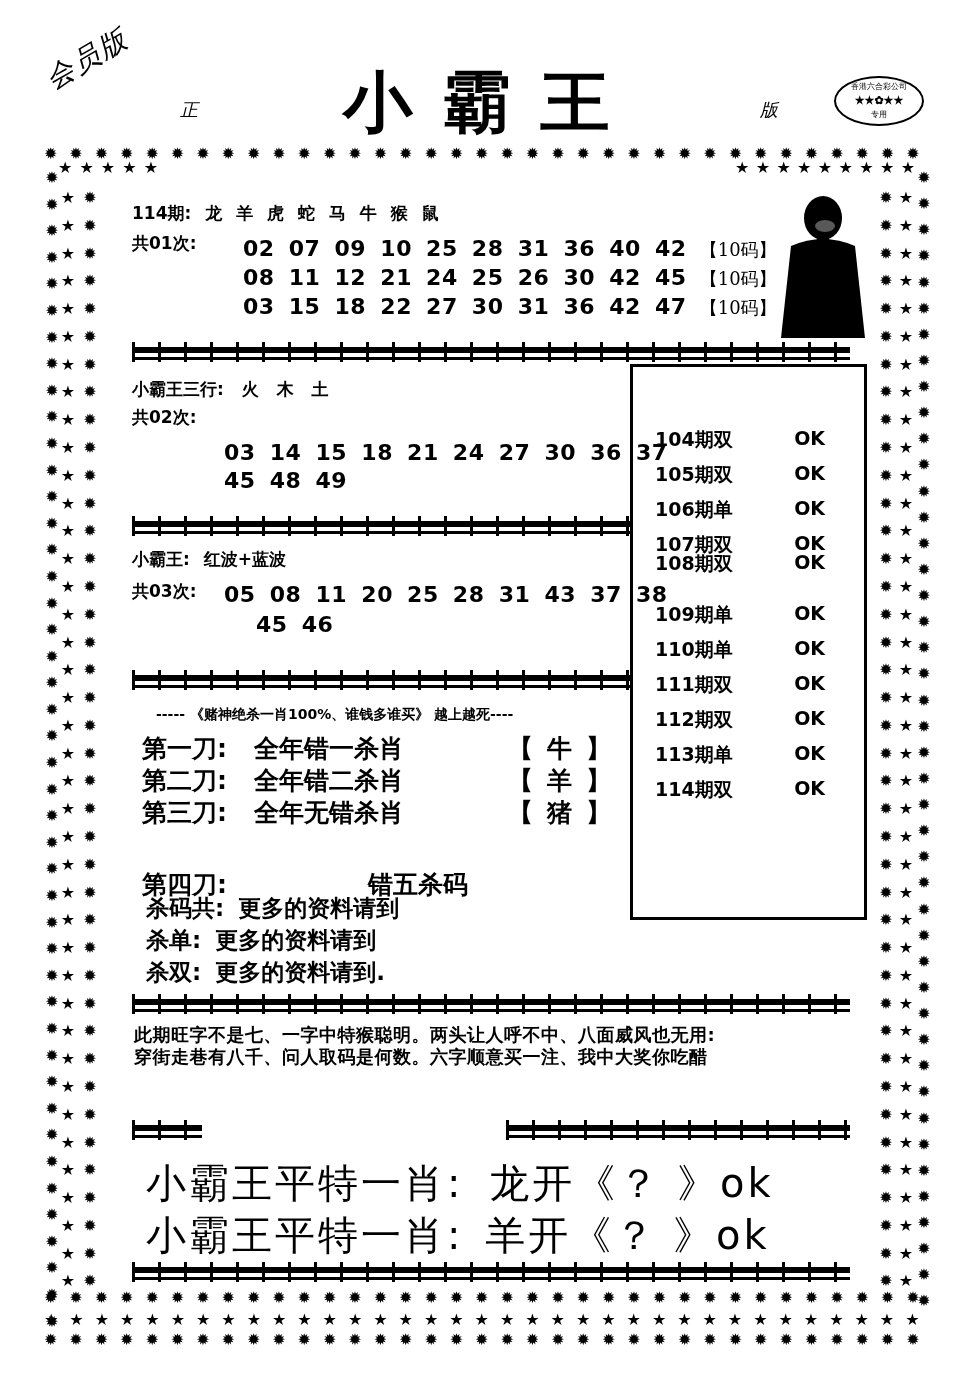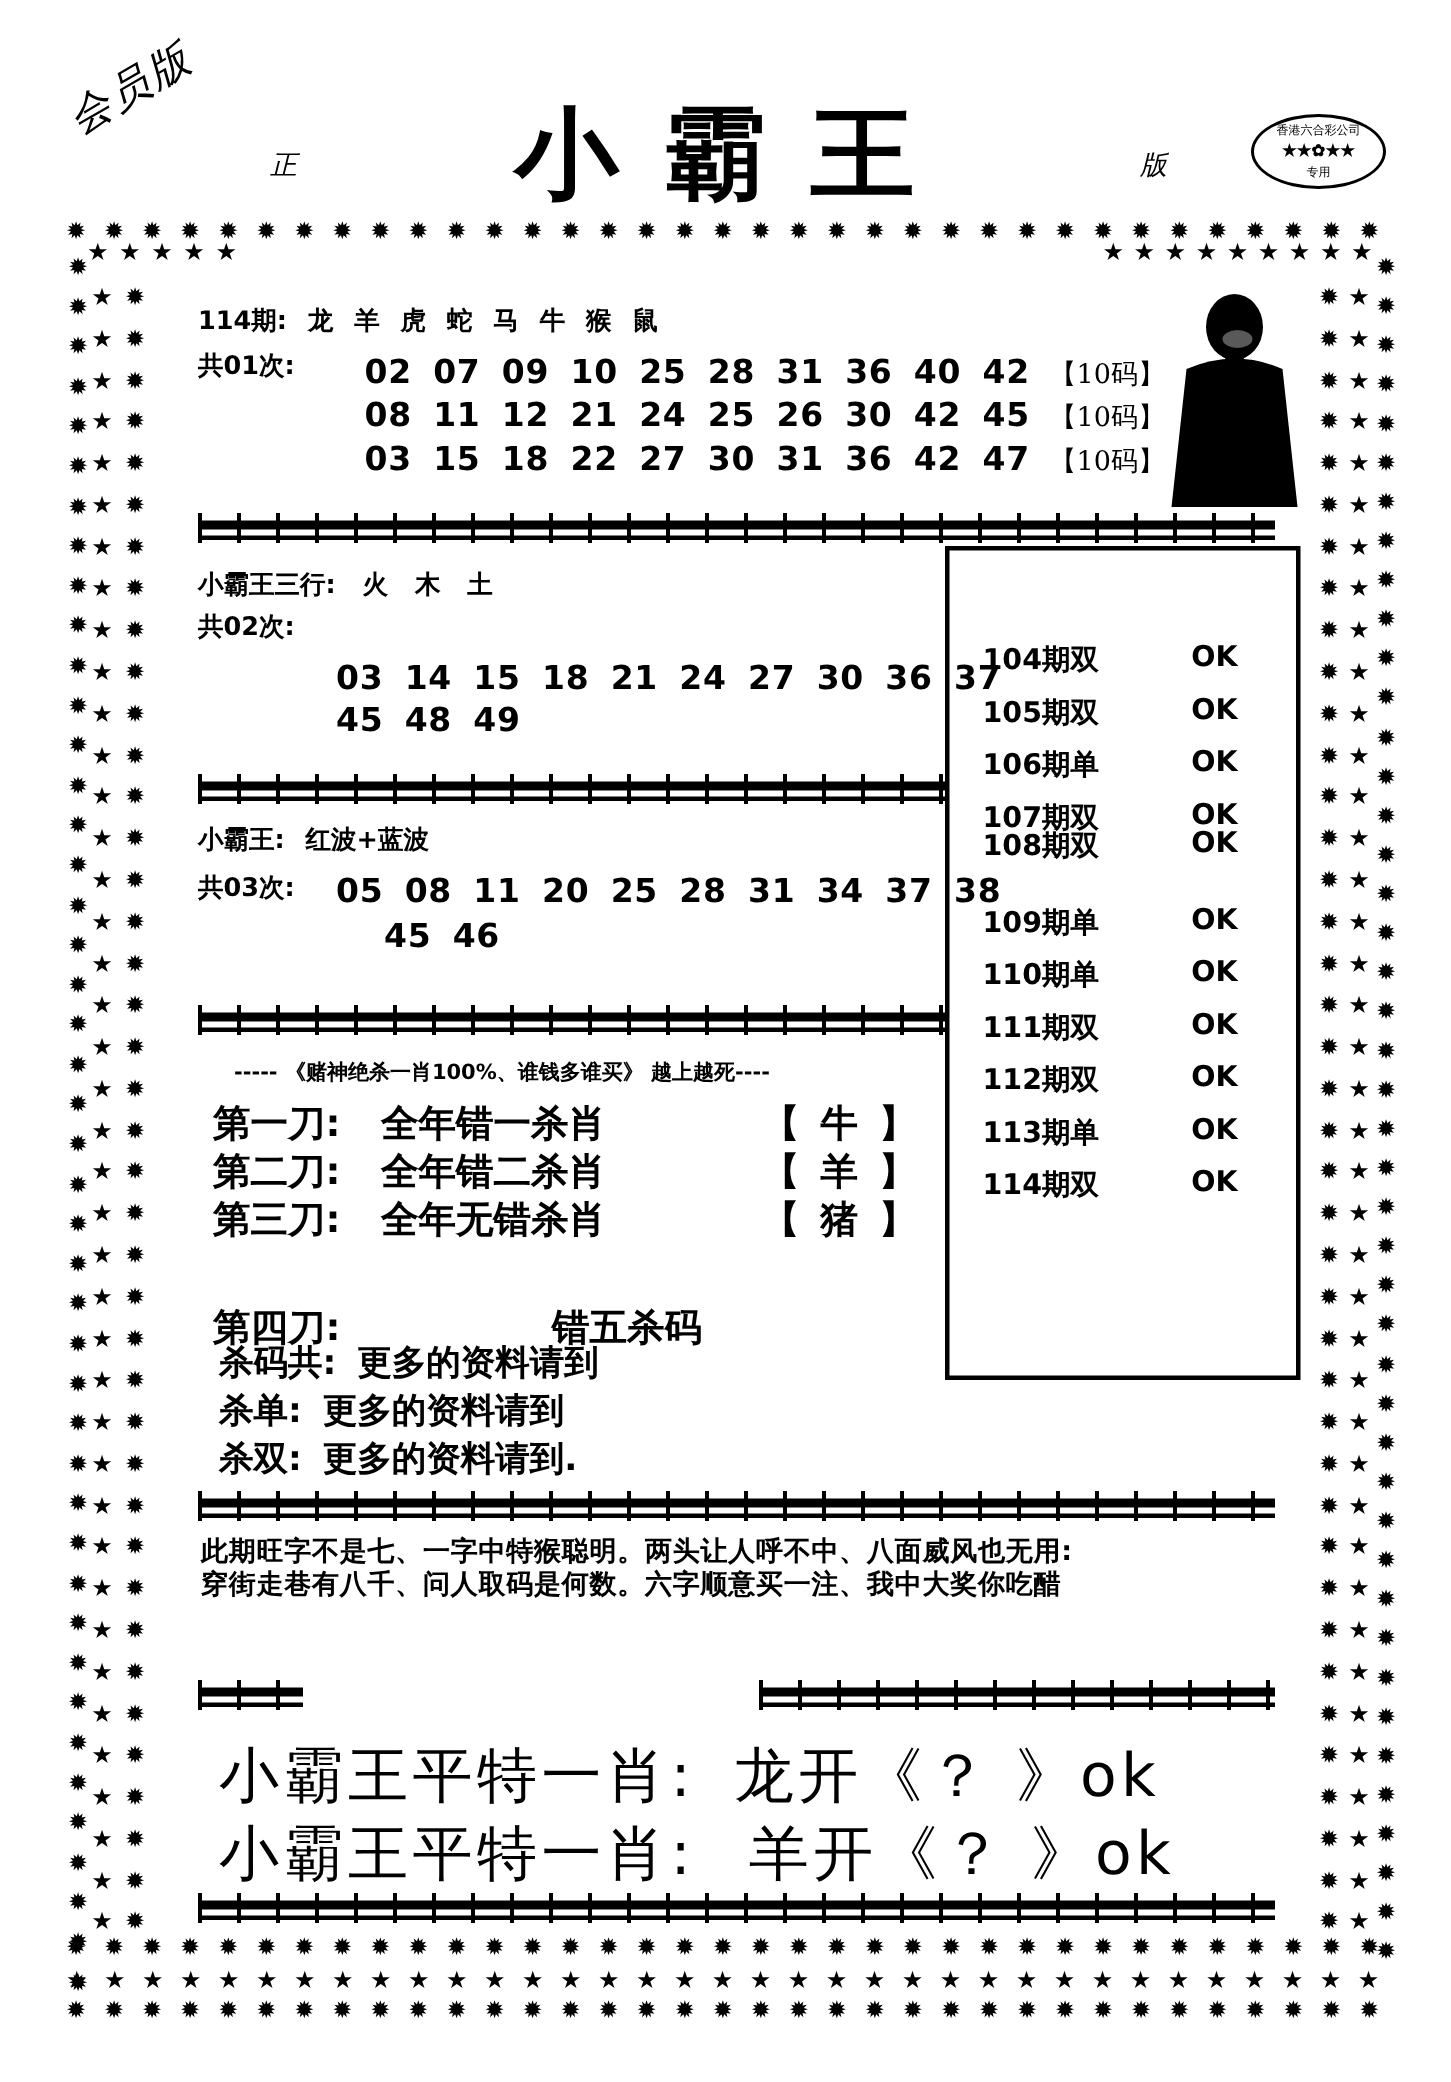--- a/index.html
+++ b/index.html
@@ -522,21 +522,21 @@
 <div class="abs nums" style="left:224px; top:440px;">03 14 15 18 21 24 27 30 36 37</div>
 <div class="abs nums" style="left:224px; top:468px;">45 48 49</div>
 
 <div class="abs fence" style="left:132px; top:516px; width:498px;"></div>
 
 <div class="abs f17" style="left:132px; top:548px; font-weight:bold;">
   <span>小霸王:</span>
   <span style="margin-left:8px;">红波+蓝波</span>
 </div>
 <div class="abs bold f17" style="left:132px; top:580px;">共03次:</div>
-<div class="abs nums" style="left:224px; top:582px;">05 08 11 20 25 28 31 34 37 38</div>
+<div class="abs nums" style="left:224px; top:582px;">05 08 11 20 25 28 31 43 37 38</div>
 <div class="abs nums" style="left:224px; top:612px;margin-left:32px;">45 46</div>
 
 <div class="abs fence" style="left:132px; top:670px; width:498px;"></div>
 
 <div class="abs record-box" id="recordBox">
     <div class="record-row" style="top: 60px;">
       <span>104期双</span>
       <span style="margin-right: 30px;">OK</span>
     </div>
     <div class="record-row" style="top: 95px;">
@@ -612,16 +612,16 @@
 
 <div class="abs fence" style="left:132px; top:1120px; width:70px;"></div>
 <div class="abs fence" style="left:506px; top:1120px; width:344px;"></div>
 
 <div class="abs bigline" style="left:146px; top:1156px;">
   <span>小霸王平特一肖:</span>
   <span style="margin-left:10px;">龙开《？ 》ok</span>
 </div>
 <div class="abs bigline" style="left:146px; top:1208px;">
   <span>小霸王平特一肖:</span>
-  <span style="margin-left:20px;">羊开《？ 》ok</span>
+  <span style="margin-left:6px;">羊开《？ 》ok</span>
 </div>
 
 <div class="abs fence" style="left:132px; top:1262px; width:718px;"></div>
 
 </body></html>

